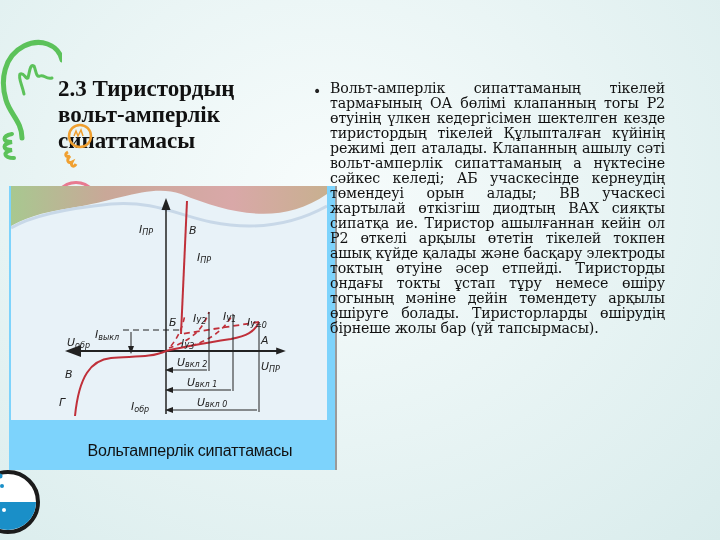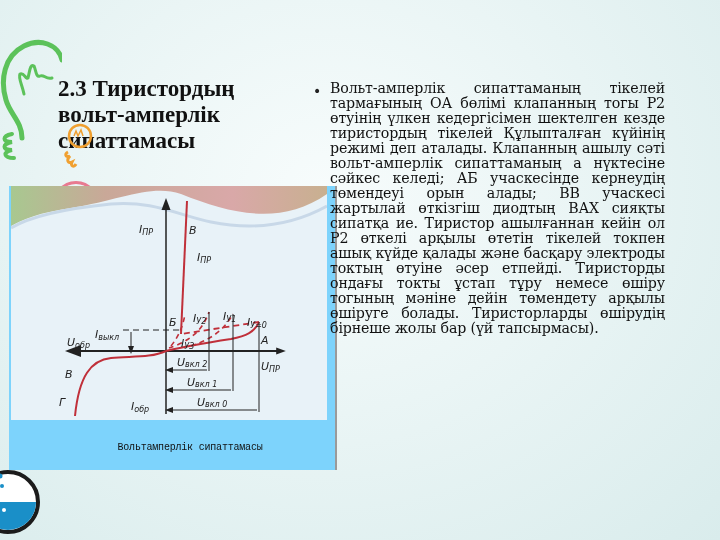--- a/index.html
+++ b/index.html
@@ -17,21 +17,21 @@
     }
     .pink-arc { position: absolute; left: 56px; top: 178px; width: 40px; height: 12px; }
     .figure {
       position: absolute; left: 3px; top: 186px; width: 326px; height: 284px;
       background: #7dd3fc; box-shadow: 2px 0 0 #9a9a9a; margin-left: 6px;
     }
     .figure .plot { position: absolute; left: 2px; top: 0; width: 316px; height: 234px; background: #e8f2f8; overflow: hidden; }
     .figure svg.diagram { position: absolute; left: 0; top: 0; width: 316px; height: 234px; }
     .caption {
       position: absolute; left: 0; top: 256px; width: 100%; text-align: center;
-      font-family: Liberation Mono, monospace; font-size: 10px; color: #111;
+      font-family: Liberation Sans, sans-serif; font-size: 16px; color: #111;
       padding-left: 36px; box-sizing: border-box; letter-spacing: -0.2px;
     }
     .blue-badge { position: absolute; left: -14px; top: 462px; width: 56px; height: 78px; }
     .bullet-block {
       position: absolute; left: 313px; top: 81px; width: 352px;
     }
     .bullet-dot {
       position: absolute; left: 0; top: 2px; width: 14px;
       font-family: "DejaVu Sans", sans-serif; font-size: 14px; color: #222;
     }

